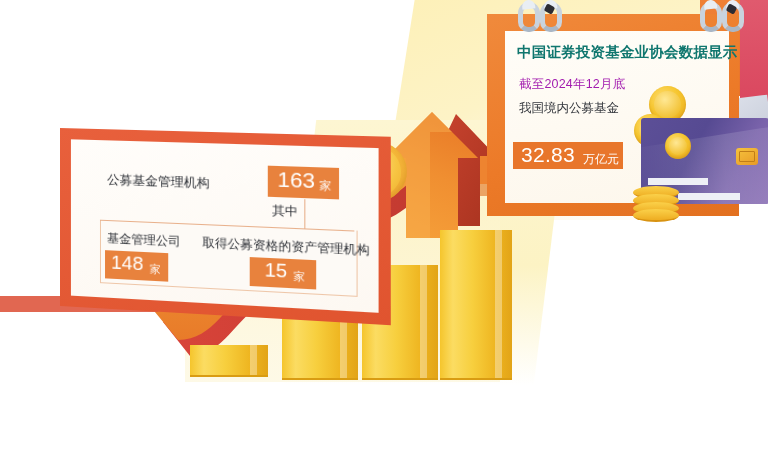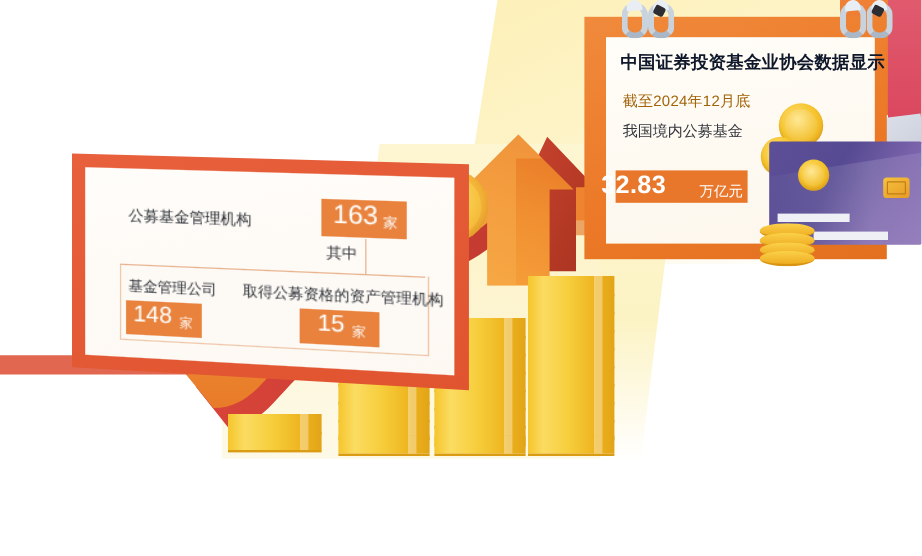--- a/index.html
+++ b/index.html
@@ -62,38 +62,38 @@
   .ring.r4{left:722px;top:2px;}
   .ring-clip-black{
     position:absolute;width:9px;height:8px;background:#2c2c33;border-radius:2px;
     transform:rotate(28deg);
   }
   .ring-clip-black.c1{left:545px;top:5px;}
   .ring-clip-black.c2{left:727px;top:5px;}
 
   .rc-title{
     position:absolute;left:517px;top:43px;width:210px;
-    font-size:14.5px;font-weight:bold;color:#0f172a;letter-spacing:.2px;
+    font-size:14.5px;font-weight:bold;color:#0f766e;letter-spacing:.2px;
     white-space:nowrap;
   }
   .rc-sub1{
     position:absolute;left:519px;top:76px;
-    font-size:12.5px;color:#a16207;letter-spacing:.2px;white-space:nowrap;
+    font-size:12.5px;color:#a21caf;letter-spacing:.2px;white-space:nowrap;
   }
   .rc-sub2{
     position:absolute;left:519px;top:101px;width:104px;
-    font-size:12.5px;color:#33363c;line-height:17px;
+    font-size:12.5px;color:#33363c;line-height:17px;font-family:Liberation Mono, monospace;
   }
   .rc-value-badge{
     position:absolute;left:513px;top:142px;width:110px;height:27px;
     background:#e8762b;
   }
   .rc-value-num{
-    position:absolute;left:501px;top:143px;
-    font-size:21px;color:#ffffff;font-weight:700;letter-spacing:.3px;
+    position:absolute;left:521px;top:143px;
+    font-size:21px;color:#ffffff;font-weight:400;letter-spacing:.3px;
   }
   .rc-value-unit{
     position:absolute;left:583px;top:151px;
     font-size:12px;color:#ffffff;
   }
 
   
   .pink-blob{
     position:absolute;left:683px;top:84px;width:56px;height:50px;
     background:radial-gradient(circle at 40% 35%,#f07fa0,#e8567f 75%);

